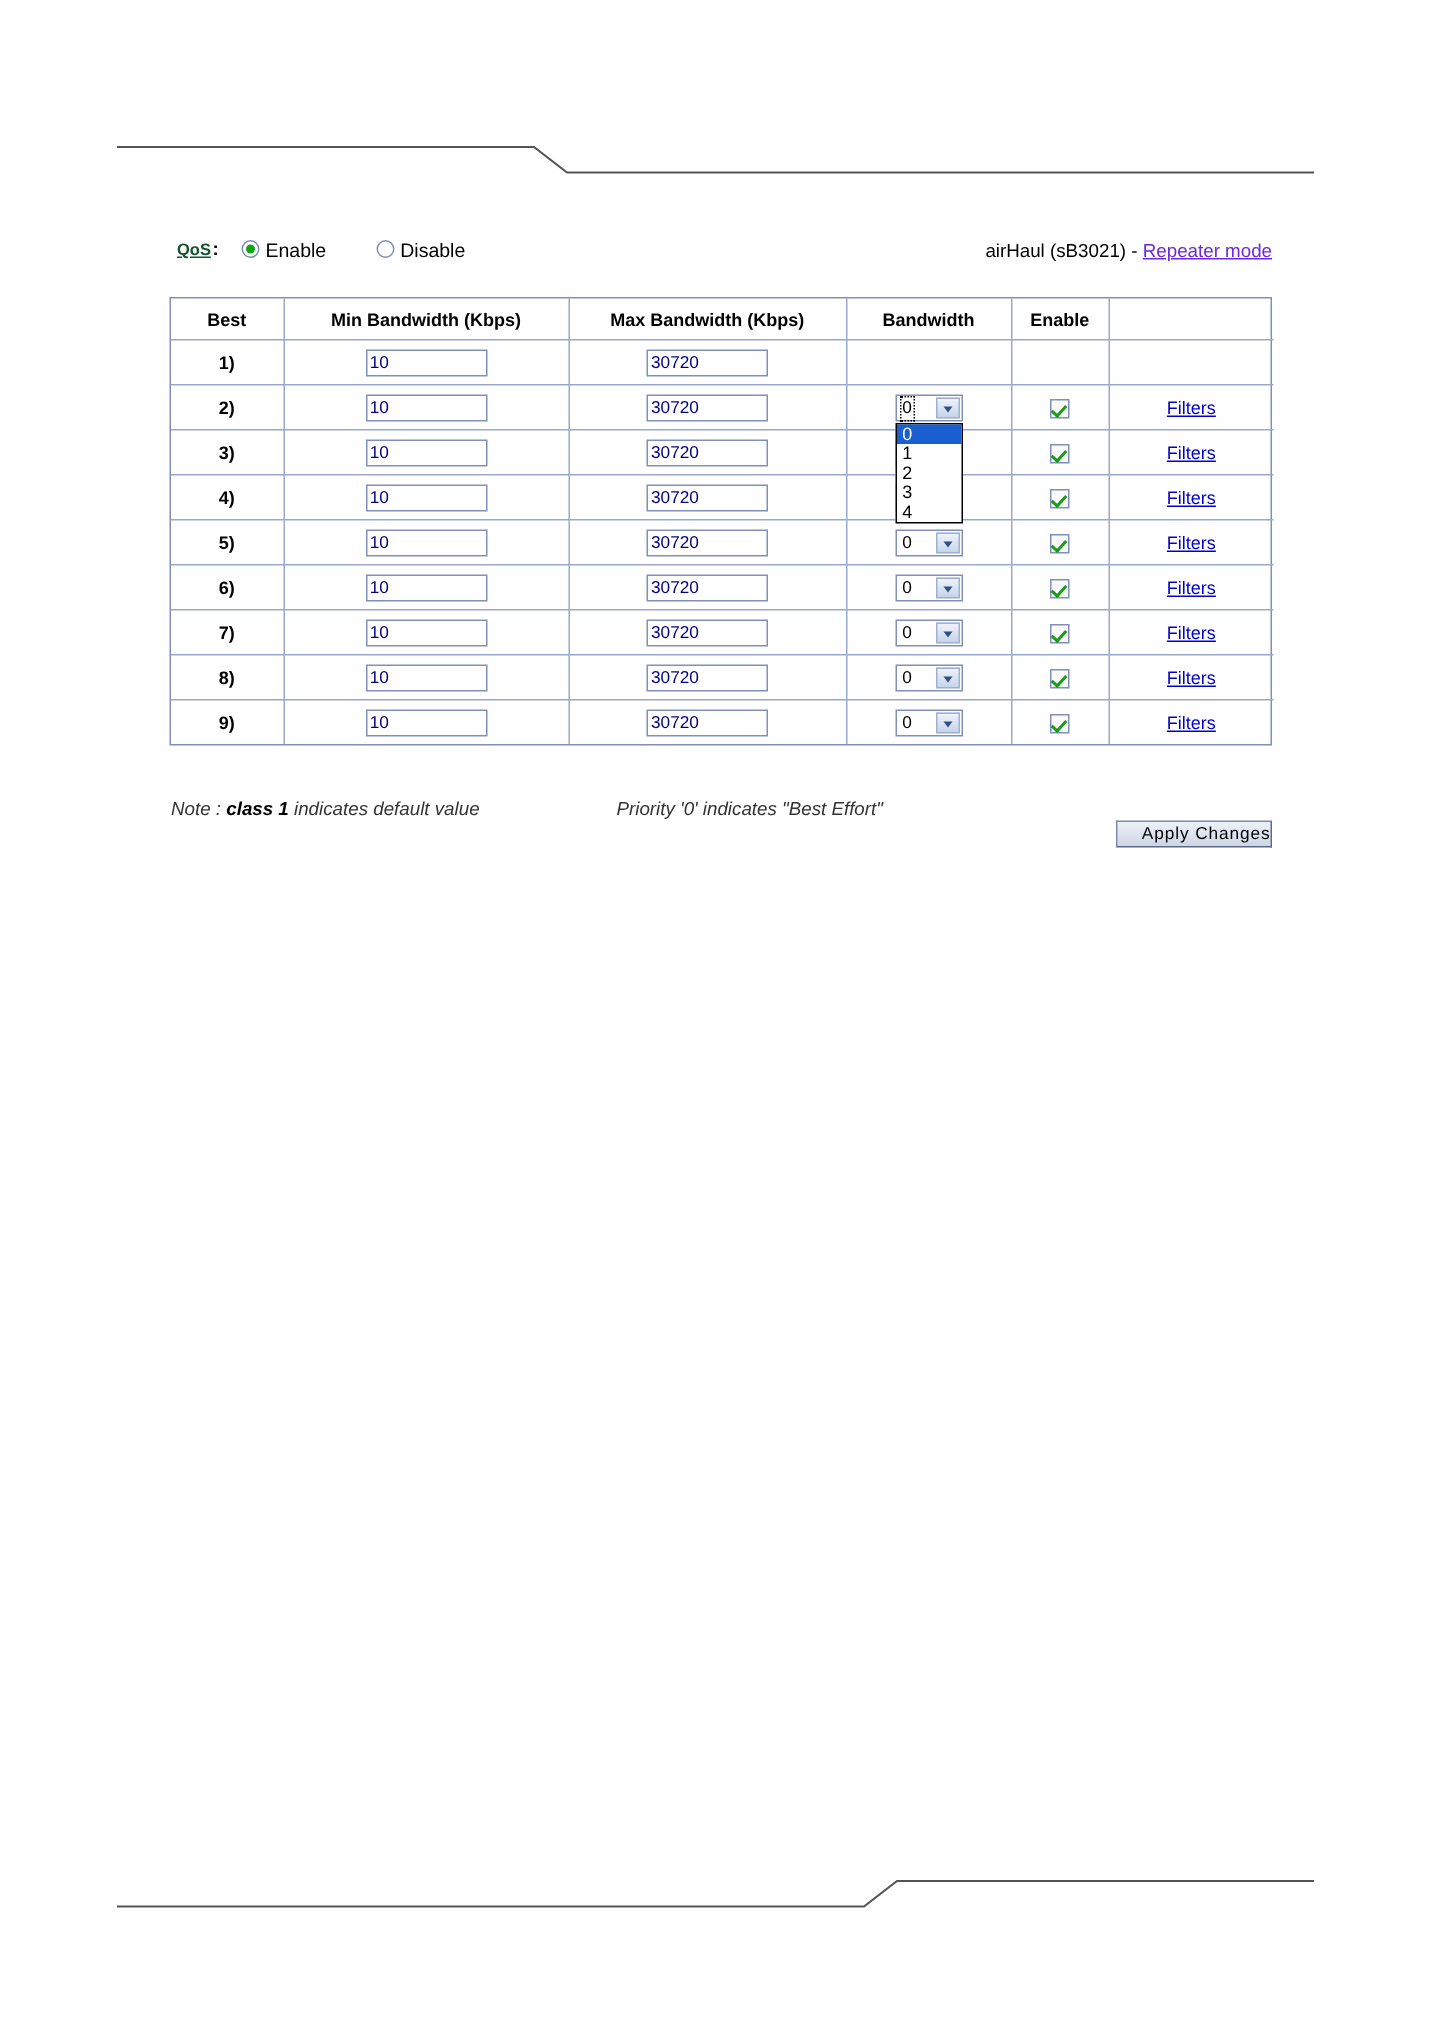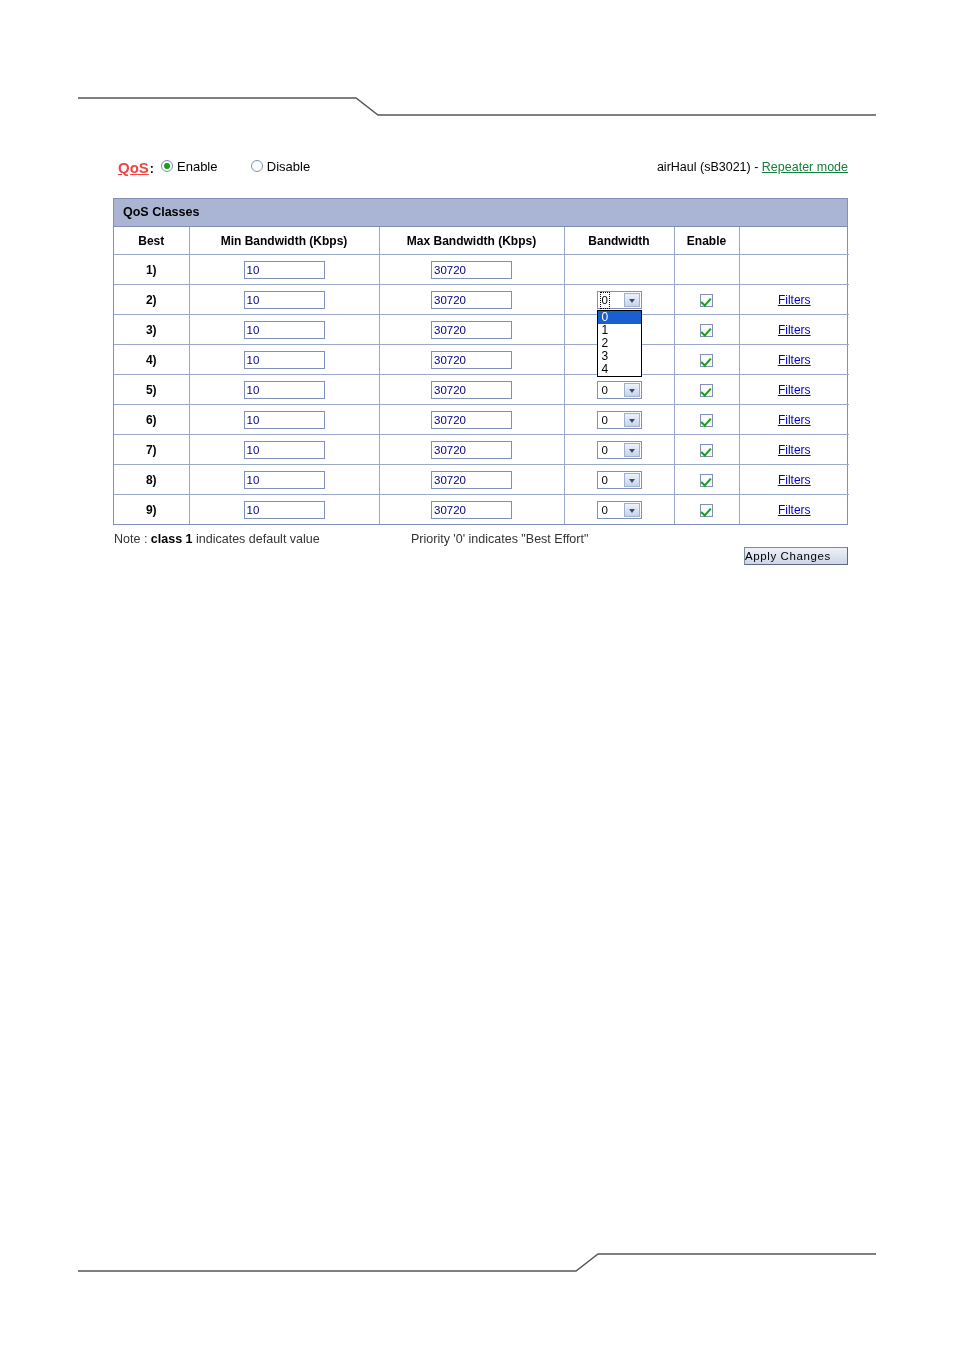--- a/index.html
+++ b/index.html
@@ -31,24 +31,24 @@
 
   
   .qos-row {
     position: absolute;
     left: 118px;
     top: 159px;
     width: 730px;
     height: 22px;
   }
   .qos-label-link {
-    color: #ef4444;
+    color: #14532d;
     text-decoration: underline;
     font-weight: bold;
-    font-size: 15px;
+    font-size: 11px;
   }
   .qos-colon {
     font-weight: bold;
     font-size: 12.5px;
     margin-left: 1px;
   }
   .radio-group {
     position: absolute;
     left: 43px;
     top: 0px;
@@ -89,21 +89,21 @@
 
   .device-info {
     position: absolute;
     right: 0px;
     top: 1px;
     font-size: 12.5px;
     white-space: nowrap;
   }
   .device-name { font-weight: normal; }
   .mode-link {
-    color: #15803d;
+    color: #6d28d9;
     text-decoration: underline;
   }
 
   
   .qos-panel {
     position: absolute;
     left: 113px;
     top: 198px;
     width: 735px;
     border: 1px solid #8090b8;
@@ -268,39 +268,40 @@
 
   
   .note-row {
     position: absolute;
     left: 114px;
     top: 532px;
     width: 740px;
     height: 20px;
     font-size: 12.5px;
     color: #333333;
+    font-style: italic;
   }
   .note-left { position: absolute; left: 0; top: 0; white-space: nowrap; }
   .note-left b { color: #000; }
   .note-right { position: absolute; left: 297px; top: 0; white-space: nowrap; }
 
   .apply-btn {
     position: absolute;
     left: 744px;
     top: 547px;
     width: 104px;
     height: 18px;
     background: linear-gradient(#eef1f7, #cdd6e6);
     border: 1px solid #7d8aa4;
     border-right-color: #5d6a84;
     border-bottom-color: #5d6a84;
     font-family: "Liberation Sans", sans-serif;
     font-size: 11.5px;
     color: #000;
-    text-align: left;
+    text-align: right;
     line-height: 17px;
     letter-spacing: 0.6px;
     box-sizing: border-box;
     cursor: pointer;
   }
 </style>
 </head>
 <body>
 
 <div class="page-rule top">
@@ -320,21 +321,20 @@
       <span class="radio-dot"></span><span class="radio-text">Disable</span>
     </span>
   </span>
 
   <span class="device-info">
     <span class="device-name">airHaul (sB3021)</span><span> - </span><a href="#" class="mode-link">Repeater mode</a>
   </span>
 </div>
 
 <div class="qos-panel">
-  <div class="panel-title">QoS Classes</div>
 
   <table class="qos-table">
     <colgroup>
       <col class="col-class">
         <col class="col-min">
         <col class="col-max">
       <col class="col-prio">
         <col class="col-enable">
         <col class="col-filters">
     </colgroup>

